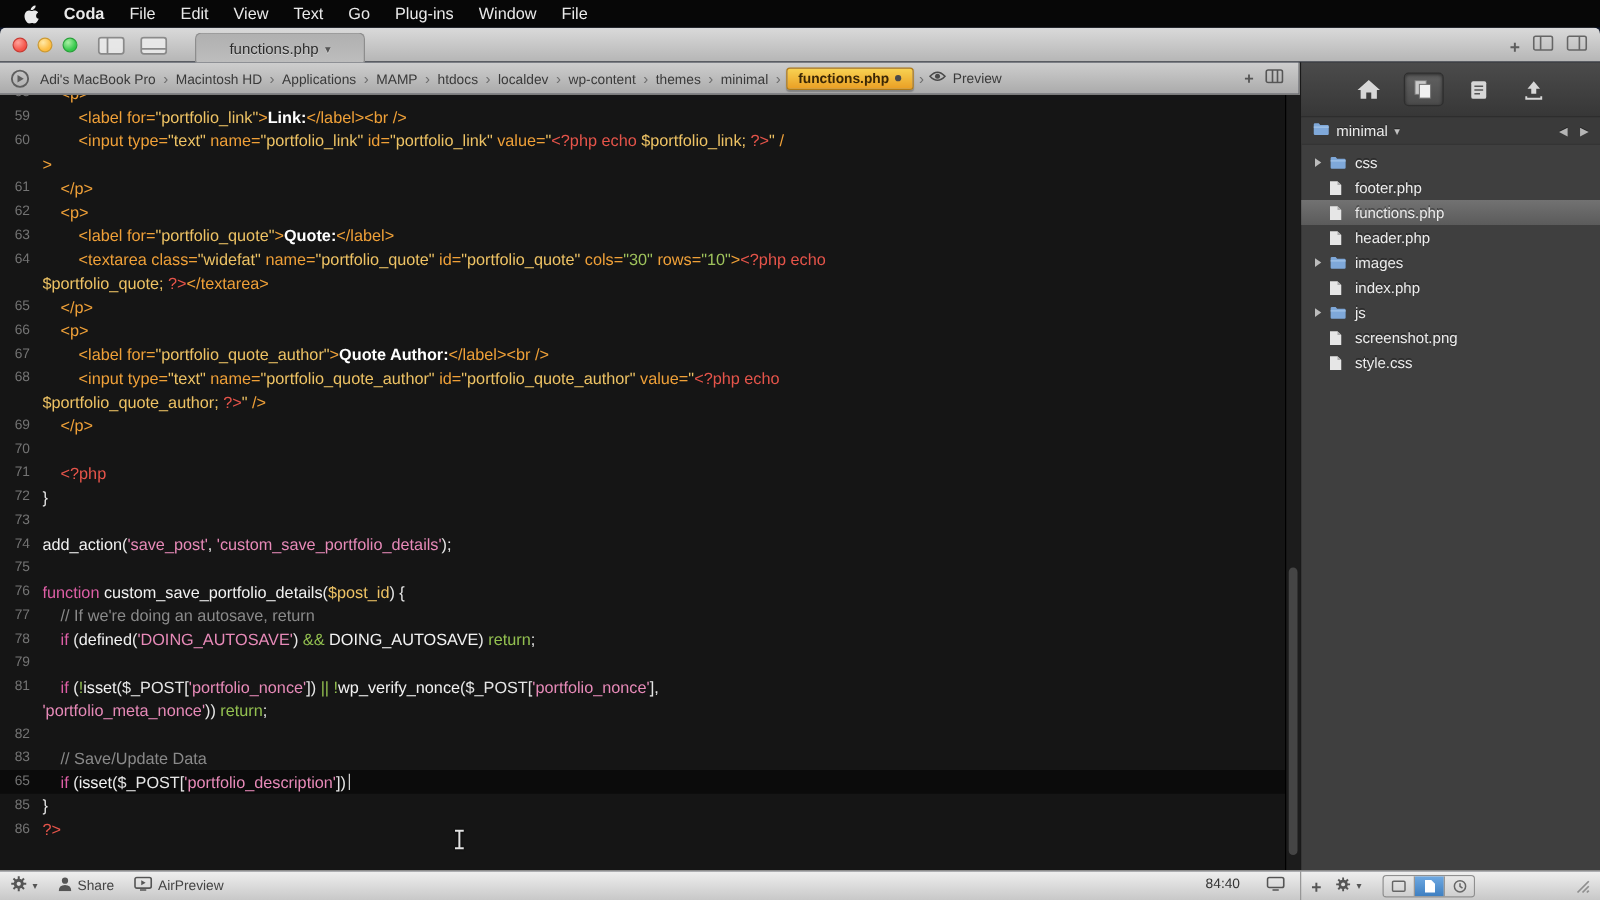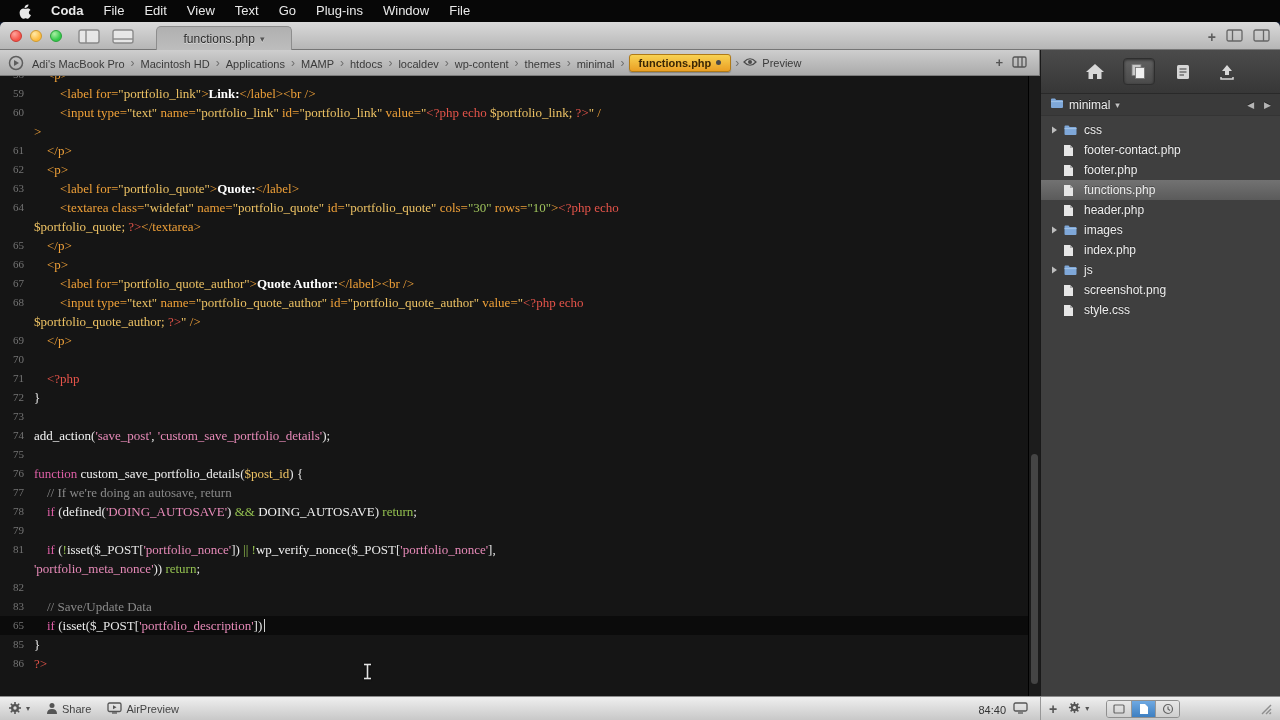--- a/index.html
+++ b/index.html
@@ -38,21 +38,21 @@
   .sep{color:#6e6e6e;padding:0 4px;font-size:12px}
   .crumb-tab{display:flex;align-items:center;gap:5px;background:linear-gradient(#f8d252,#ea9f24);border:1px solid #b07a16;border-radius:3px;padding:2px 9px;font-weight:bold;color:#3a2605;box-shadow:0 1px 1px rgba(0,0,0,.25)}
   .dot{width:5px;height:5px;border-radius:50%;background:#4a4a4a;display:inline-block}
   .preview-crumb{display:flex;align-items:center;gap:5px}
   .pb-right{margin-left:auto;display:flex;align-items:center;gap:9px;color:#555;padding-right:4px}
   .pbr-plus{font-size:13px;font-weight:bold}
 
   
   .editor{position:relative;height:620px;background:#151515;overflow:hidden}
   .code-rows{position:absolute;top:-11px;left:0;right:12px}
-  .row{display:flex;height:19px;line-height:19px;font-family:Liberation Serif, serif;font-size:13px;white-space:pre}
+  .row{display:flex;height:19px;line-height:19px;font-family:Liberation Sans, sans-serif;font-size:13px;white-space:pre}
   .row.current{background:#0b0b0b}
   .ln{width:34px;text-align:right;padding-right:10px;color:#747474;font-size:11px;flex:none}
   .code{flex:1;overflow:hidden}
   .tk-tag{color:#efa038}
   .tk-str{color:#edc264}
   .tk-num{color:#9fc35c}
   .tk-text{color:#ffffff;font-weight:bold}
   .tk-phpd{color:#e5544a}
   .tk-kw{color:#de5fa6}
   .tk-op{color:#93c050}
@@ -77,21 +77,21 @@
   .file-row{height:20px;display:flex;align-items:center;padding-left:10px;color:#ededed;font-size:12px;text-shadow:0 -1px 0 rgba(0,0,0,.35)}
   .file-row.selected{background:linear-gradient(#727272,#5b5b5b)}
   .tri{width:12px;flex:none;display:flex;align-items:center}
   .ficon{width:19px;flex:none;display:flex;align-items:center}
   .fname{padding-left:2px;white-space:nowrap}
 
   
   .statusbar{position:absolute;left:0;bottom:0;width:1280px;height:24px;background:linear-gradient(#efefef,#c8c8c8);border-top:1px solid #8c8c8c;display:flex;align-items:center;font-size:11px;color:#444;z-index:45}
   .sb-item{display:flex;align-items:center;gap:4px;padding:0 8px}
   .sb-caret{font-size:8px;color:#555}
-  .sb-timer{margin-left:auto;display:flex;align-items:flex-end;gap:7px;padding-right:12px;color:#333}
+  .sb-timer{margin-left:auto;display:flex;align-items:flex-start;gap:21px;padding-right:12px;color:#333}
   .sb-right{width:240px;flex:none;height:100%;border-left:1px solid #979797;display:flex;align-items:center;gap:11px;padding:0 8px}
   .seg{display:flex;border:1px solid #8f8f8f;border-radius:3px;overflow:hidden;margin-left:6px}
   .seg-btn{width:24px;height:16px;display:flex;align-items:center;justify-content:center;background:linear-gradient(#e8e8e8,#cfcfcf)}
   .seg-btn + .seg-btn{border-left:1px solid #979797}
   .seg-btn.active{background:linear-gradient(#6fa9e2,#3e7fc1)}
   .grip{margin-left:auto;display:flex}
 
   
   .watermark{position:absolute;right:18px;bottom:22px;height:44px;background:rgba(26,26,21,.94);border-radius:4px;display:flex;align-items:center;padding-right:14px;z-index:40;box-shadow:0 1px 4px rgba(0,0,0,.5)}
   .wm-brand{background:#31312a;height:44px;border-radius:4px 0 0 4px;display:flex;align-items:center;padding:0 10px;color:#ffffff;font-size:26px;font-weight:bold;letter-spacing:-1px}
@@ -318,30 +318,20 @@
             <span class="fname">css</span>
           </div>
           <div class="file-row">
             <span class="tri"></span>
             <span class="ficon">
               <svg width="11" height="13">
                 <path d="M1 1 L7 1 L10 4 L10 12 L1 12 Z" fill="#e6e6e6"></path>
                 <path d="M7 1 L7 4 L10 4 Z" fill="#aaaaaa"></path>
               </svg>
             </span>
-            <span class="fname">footer-contact.php</span>
-          </div>
-          <div class="file-row">
-            <span class="tri"></span>
-            <span class="ficon">
-              <svg width="11" height="13">
-                <path d="M1 1 L7 1 L10 4 L10 12 L1 12 Z" fill="#e6e6e6"></path>
-                <path d="M7 1 L7 4 L10 4 Z" fill="#aaaaaa"></path>
-              </svg>
-            </span>
             <span class="fname">footer.php</span>
           </div>
           <div class="file-row selected">
             <span class="tri"></span>
             <span class="ficon">
               <svg width="11" height="13">
                 <path d="M1 1 L7 1 L10 4 L10 12 L1 12 Z" fill="#e6e6e6"></path>
                 <path d="M7 1 L7 4 L10 4 Z" fill="#aaaaaa"></path>
               </svg>
             </span>

